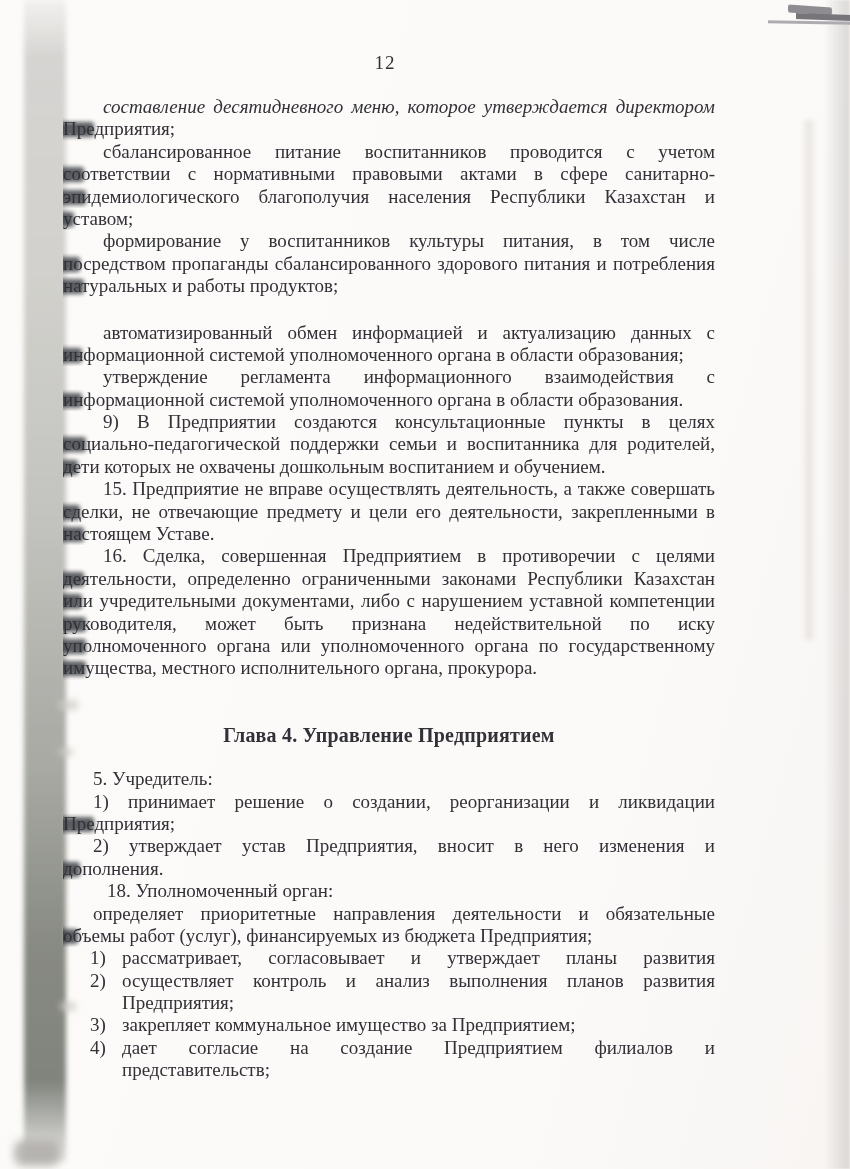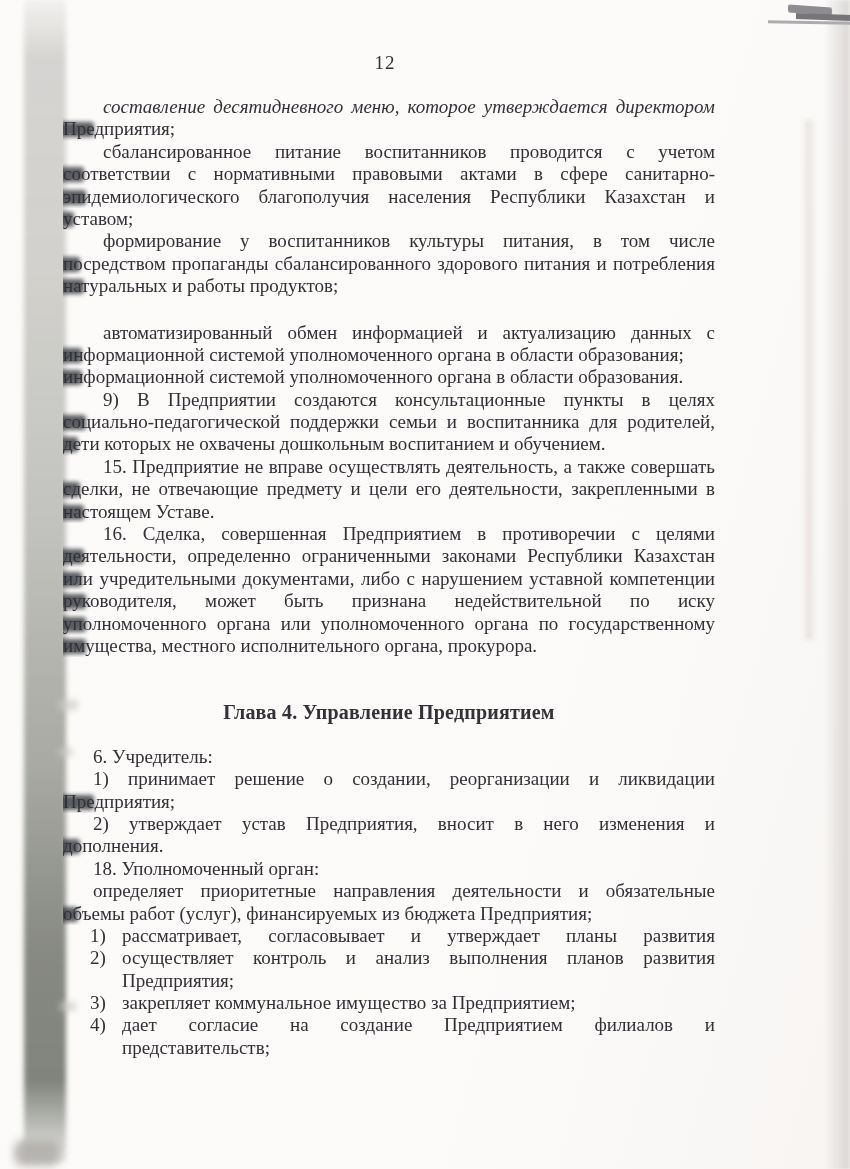--- a/index.html
+++ b/index.html
@@ -107,20 +107,21 @@
       <div class="block p">
         <div class="line j" style="padding-left: 40px;"><span>формирование у воспитанников культуры питания, в том числе</span></div>
         <div class="line j"><span>посредством пропаганды сбалансированного здорового питания и потребления</span><i class="smudge" style="width: 24px;"></i></div>
         <div class="line"><span>натуральных и работы продуктов;</span><i class="smudge" style="width: 28px;"></i></div>
       </div>
       <div class="block p">
         <div class="line j" style="padding-left: 40px; margin-top: 24px;"><span>автоматизированный обмен информацией и актуализацию данных с</span></div>
         <div class="line"><span>информационной системой уполномоченного органа в области образования;</span><i class="smudge" style="width: 26px;"></i></div>
       </div>
       <div class="block p">
+        <div class="line j" style="padding-left: 40px;"><span>утверждение регламента информационного взаимодействия с</span></div>
         <div class="line"><span>информационной системой уполномоченного органа в области образования.</span><i class="smudge" style="width: 26px;"></i></div>
       </div>
       <div class="block p">
         <div class="line j" style="padding-left: 40px;"><span>9) В Предприятии создаются консультационные пункты в целях</span></div>
         <div class="line j"><span>социально-педагогической поддержки семьи и воспитанника для родителей,</span><i class="smudge" style="width: 30px;"></i></div>
         <div class="line"><span>дети которых не охвачены дошкольным воспитанием и обучением.</span><i class="smudge" style="width: 22px;"></i></div>
       </div>
       <div class="block p">
         <div class="line j" style="padding-left: 40px;"><span>15. Предприятие не вправе осуществлять деятельность, а также совершать</span></div>
         <div class="line j"><span>сделки, не отвечающие предмету и цели его деятельности, закрепленными в</span><i class="smudge" style="width: 24px;"></i></div>
@@ -129,32 +130,32 @@
       <div class="block p">
         <div class="line j" style="padding-left: 40px;"><span>16. Сделка, совершенная Предприятием в противоречии с целями</span></div>
         <div class="line j"><span>деятельности, определенно ограниченными законами Республики Казахстан</span><i class="smudge" style="width: 28px;"></i></div>
         <div class="line j"><span>или учредительными документами, либо с нарушением уставной компетенции</span><i class="smudge" style="width: 26px;"></i></div>
         <div class="line j"><span>руководителя, может быть признана недействительной по иску</span><i class="smudge" style="width: 30px;"></i></div>
         <div class="line j"><span>уполномоченного органа или уполномоченного органа по государственному</span><i class="smudge" style="width: 30px;"></i></div>
         <div class="line"><span>имущества, местного исполнительного органа, прокурора.</span><i class="smudge" style="width: 30px;"></i></div>
       </div>
       <div class="block heading">Глава 4. Управление Предприятием</div>
       <div class="block p">
-        <div class="line" style="padding-left: 30px;"><span>6. Учредитель:</span></div>
+        <div class="line" style="padding-left: 30px;"><span>5. Учредитель:</span></div>
       </div>
       <div class="block p">
         <div class="line j" style="padding-left: 30px;"><span>1) принимает решение о создании, реорганизации и ликвидации</span></div>
         <div class="line"><span>Предприятия;</span><i class="smudge" style="width: 38px;"></i></div>
       </div>
       <div class="block p">
         <div class="line j" style="padding-left: 30px;"><span>2) утверждает устав Предприятия, вносит в него изменения и</span></div>
         <div class="line"><span>дополнения.</span><i class="smudge" style="width: 24px;"></i></div>
       </div>
       <div class="block p">
-        <div class="line" style="padding-left: 30px;"><span>18. Уполномоченный орган:</span></div>
+        <div class="line" style="padding-left: 44px;"><span>18. Уполномоченный орган:</span></div>
       </div>
       <div class="block p">
         <div class="line j" style="padding-left: 30px;"><span>определяет приоритетные направления деятельности и обязательные</span></div>
         <div class="line"><span>объемы работ (услуг), финансируемых из бюджета Предприятия;</span><i class="smudge" style="width: 22px;"></i></div>
       </div>
       <div class="block hang">
         <div class="line j"><span class="num">1)</span><span>рассматривает, согласовывает и утверждает планы развития</span></div>
       </div>
       <div class="block hang">
         <div class="line j"><span class="num">2)</span><span>осуществляет контроль и анализ выполнения планов развития</span></div>

